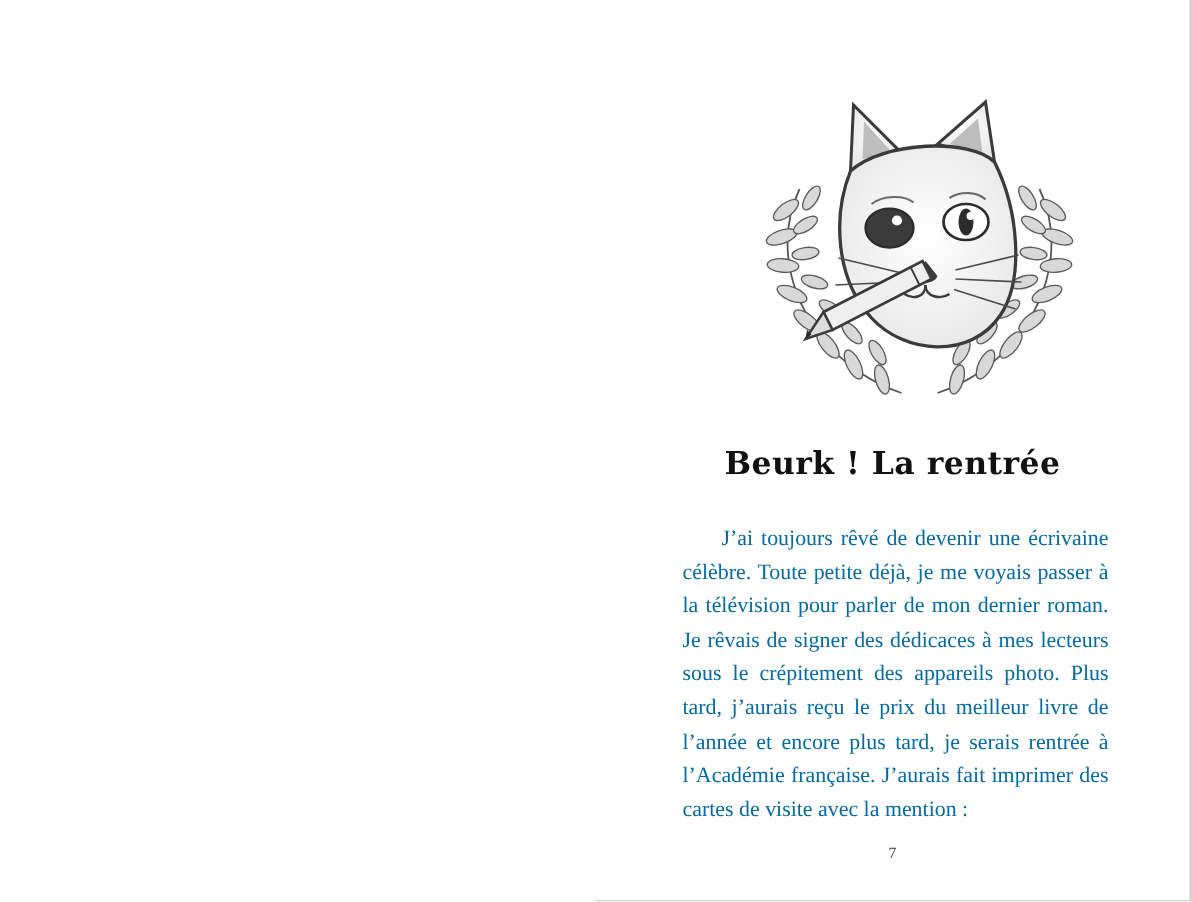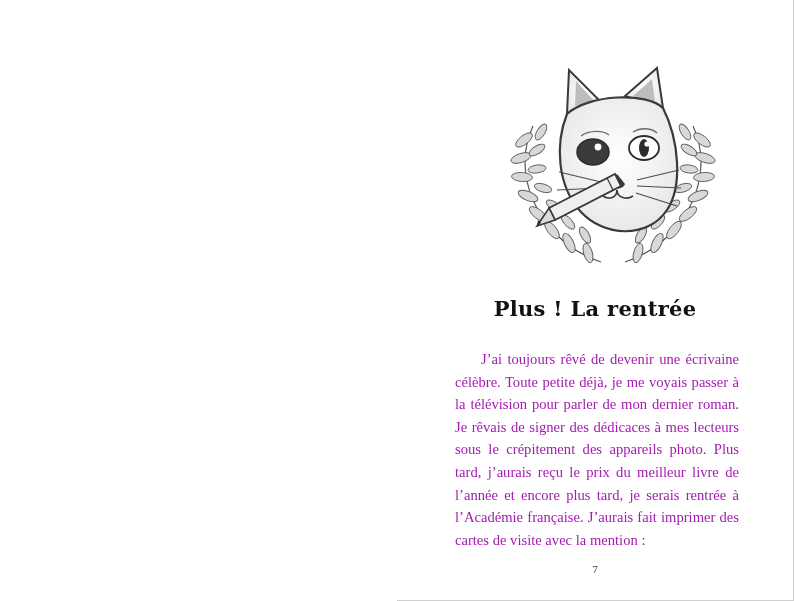--- a/index.html
+++ b/index.html
@@ -80,21 +80,21 @@
   
   .body-text {
     position: absolute;
     left: 58px;
     top: 348px;
     width: 284px;
     font-family: "Liberation Serif", serif;
     font-size: 14.6px;
     line-height: 22.6px;
     text-align: justify;
-    color: #a21caf;
+    color: #0369a1;
     hyphens: manual;
   }
   .body-text p {
     margin: 0;
     text-indent: 26px;
   }
 
   
   .folio {
     position: absolute;
@@ -199,21 +199,21 @@
             <g>
               <path d="M52 160 L118 126 L124 138 L58 172 Z" fill="#efefef" stroke="#3a3a3a" stroke-width="1.8"></path>
               <path d="M52 160 L58 172 L40 178 Z" fill="#dcdcdc" stroke="#3a3a3a" stroke-width="1.6"></path>
               <path d="M44 175 L40 178 L41 172 Z" fill="#2b2b2b"></path>
               <path d="M110 130 L116 142" stroke="#3a3a3a" stroke-width="1.2"></path>
             </g>
           </g>
         </svg>
       </div>
 
-      <div class="chapter-title">Plus ! La rentrée</div>
+      <div class="chapter-title">Beurk ! La rentrée</div>
 
       <div class="body-text">
         <p>J’ai toujours rêvé de devenir une écrivaine célèbre. Toute petite déjà, je me voyais passer à la télévision pour parler de mon dernier roman. Je rêvais de signer des dédicaces à mes lecteurs sous le crépitement des appareils photo. Plus tard, j’aurais reçu le prix du meilleur livre de l’année et encore plus tard, je serais rentrée à l’Académie française. J’aurais fait imprimer des cartes de visite avec la mention :</p>
       </div>
 
       <div class="folio">7</div>
 
       <div class="page-bottom-rule"></div>
     </div>
   </div>

